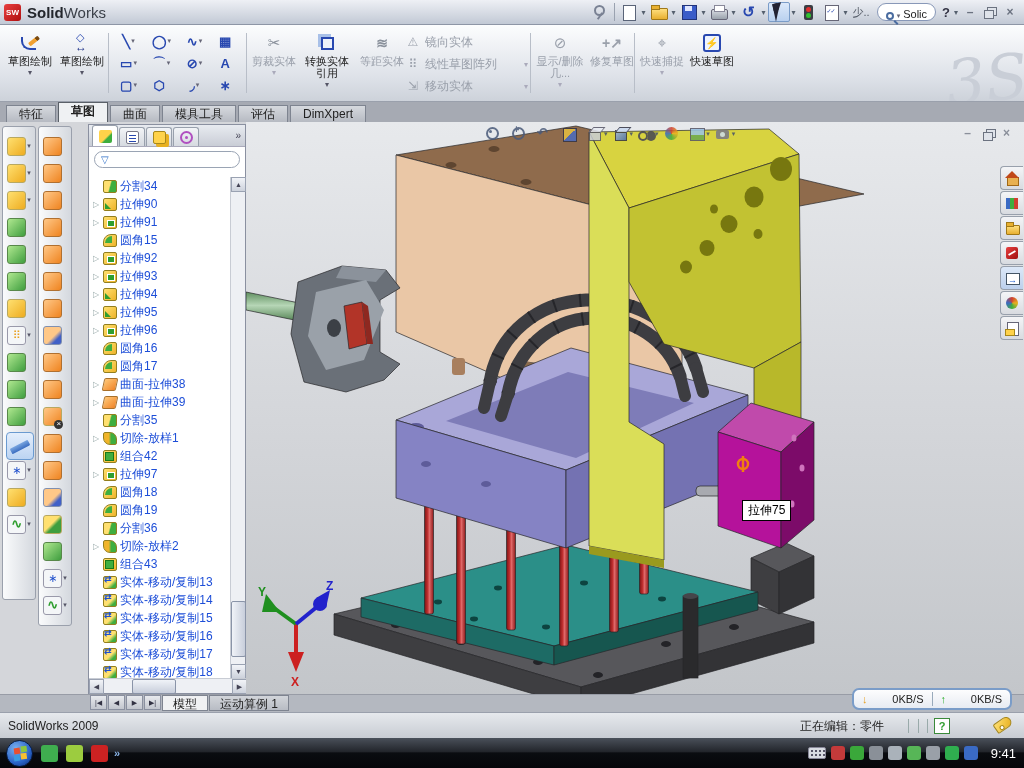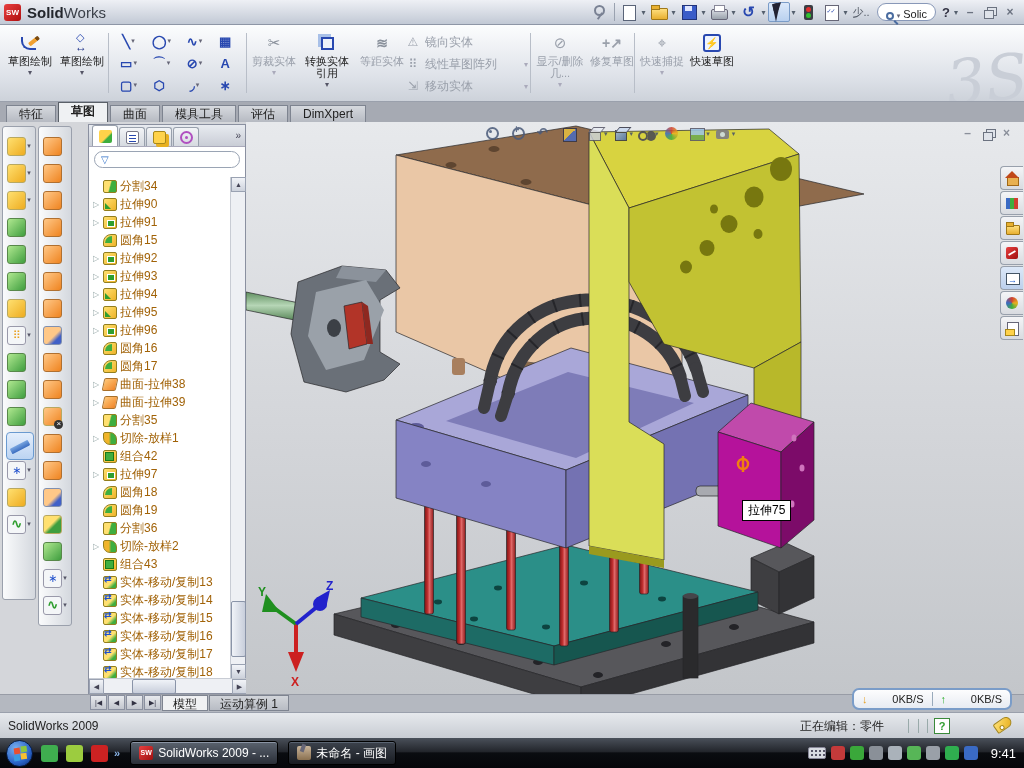--- a/index.html
+++ b/index.html
@@ -120,21 +120,21 @@
 .i-split{background:linear-gradient(105deg,#ffe070 45%,#3fae3f 55%)}
 .i-ext-a::after{content:"";position:absolute;left:1px;bottom:1px;width:0;height:0;border-left:6px solid #2f9e2f;border-top:6px solid transparent}
 .i-ext-b::after{content:"";position:absolute;left:3px;top:3px;width:6px;height:5px;background:#2f9e2f;border:1px solid #fff}
 .i-fillet{border-radius:8px 2px 2px 2px}
 .i-fillet::after{content:"";position:absolute;left:1px;top:1px;width:7px;height:7px;border-radius:8px 0 0 0;background:#3fae3f}
 .i-surf{background:linear-gradient(135deg,#ffc878,#f08428);transform:skewX(-12deg);border-color:#a8702a}
 .i-loft{background:linear-gradient(90deg,#f0b42a 40%,#3fae3f 60%);border-radius:2px 7px 2px 7px}
 .i-combine::after{content:"";position:absolute;left:1px;top:1px;width:7px;height:7px;background:#3fae3f;border:1px solid #187818}
 .i-move{background:linear-gradient(135deg,#ffe070 55%,#3fae3f 80%)}
 .i-move::before{content:"⇄";position:absolute;left:0;top:-3px;font-size:9px;color:#2050cc;font-weight:bold}
-.tl{font-size:12px;color:#a16207}
+.tl{font-size:12px;color:#1d4ed8}
 .sbv{position:absolute;right:0;top:52px;width:15px;height:502px;background:#eef0f4;border-left:1px solid #c8ccd4}
 .sbh{position:absolute;left:0;bottom:0;width:158px;height:15px;background:#eef0f4;border-top:1px solid #c8ccd4;display:flex}
 .sbtn{width:15px;height:15px;background:linear-gradient(#f2f4f8,#cdd2dc);border:1px solid #9aa2b2;font-size:7px;color:#445;display:flex;align-items:center;justify-content:center;flex:none}
 .sthumbv{position:absolute;left:0;width:15px;background:linear-gradient(90deg,#f0f3f8,#c8cedb);border:1px solid #8a94a8;border-radius:2px}
 .sthumbh{height:15px;background:linear-gradient(#f0f3f8,#c8cedb);border:1px solid #8a94a8;border-radius:2px}
 
 .viewport{position:absolute;left:246px;top:122px;width:778px;height:572px;background:linear-gradient(#e7e9ec,#d3d5d9 55%,#c3c6ca);overflow:hidden}
 #model{position:absolute;left:0;top:0}
 #model .e{stroke:#26262a;stroke-width:0.7}
 .hud{position:absolute;left:238px;top:-16px;display:flex;align-items:center;gap:3px;opacity:.85}
@@ -1057,32 +1057,20 @@
 
   <div class="taskbar">
     <span class="orb"></span>
     <span style="display:flex">
 
     <span class="ql" style="background: rgb(63, 174, 79);"></span>
         <span class="ql" style="background: rgb(156, 204, 63);"></span>
         <span class="ql" style="background: rgb(204, 34, 34);"></span>
       </span>
     <span class="qlchv">»</span>
-    <span style="display:flex">
-
-        <span class="twin active">
-          <span class="twicon tw-sw">SW</span>
-          <span>SolidWorks 2009 - ...</span>
-        </span>
-
-        <span class="twin">
-          <span class="twicon tw-paint"></span>
-          <span>未命名 - 画图</span>
-        </span>
-      </span>
     <span class="tray">
       <span class="kbd"></span>
       <span style="display:flex;gap:5px">
 
       <span class="tico" style="background: rgb(196, 58, 58);"></span>
           <span class="tico" style="background: rgb(58, 168, 58);"></span>
           <span class="tico" style="background: rgb(138, 144, 152);"></span>
           <span class="tico" style="background: rgb(170, 178, 186);"></span>
           <span class="tico" style="background: rgb(87, 182, 87);"></span>
           <span class="tico" style="background: rgb(154, 160, 168);"></span>

